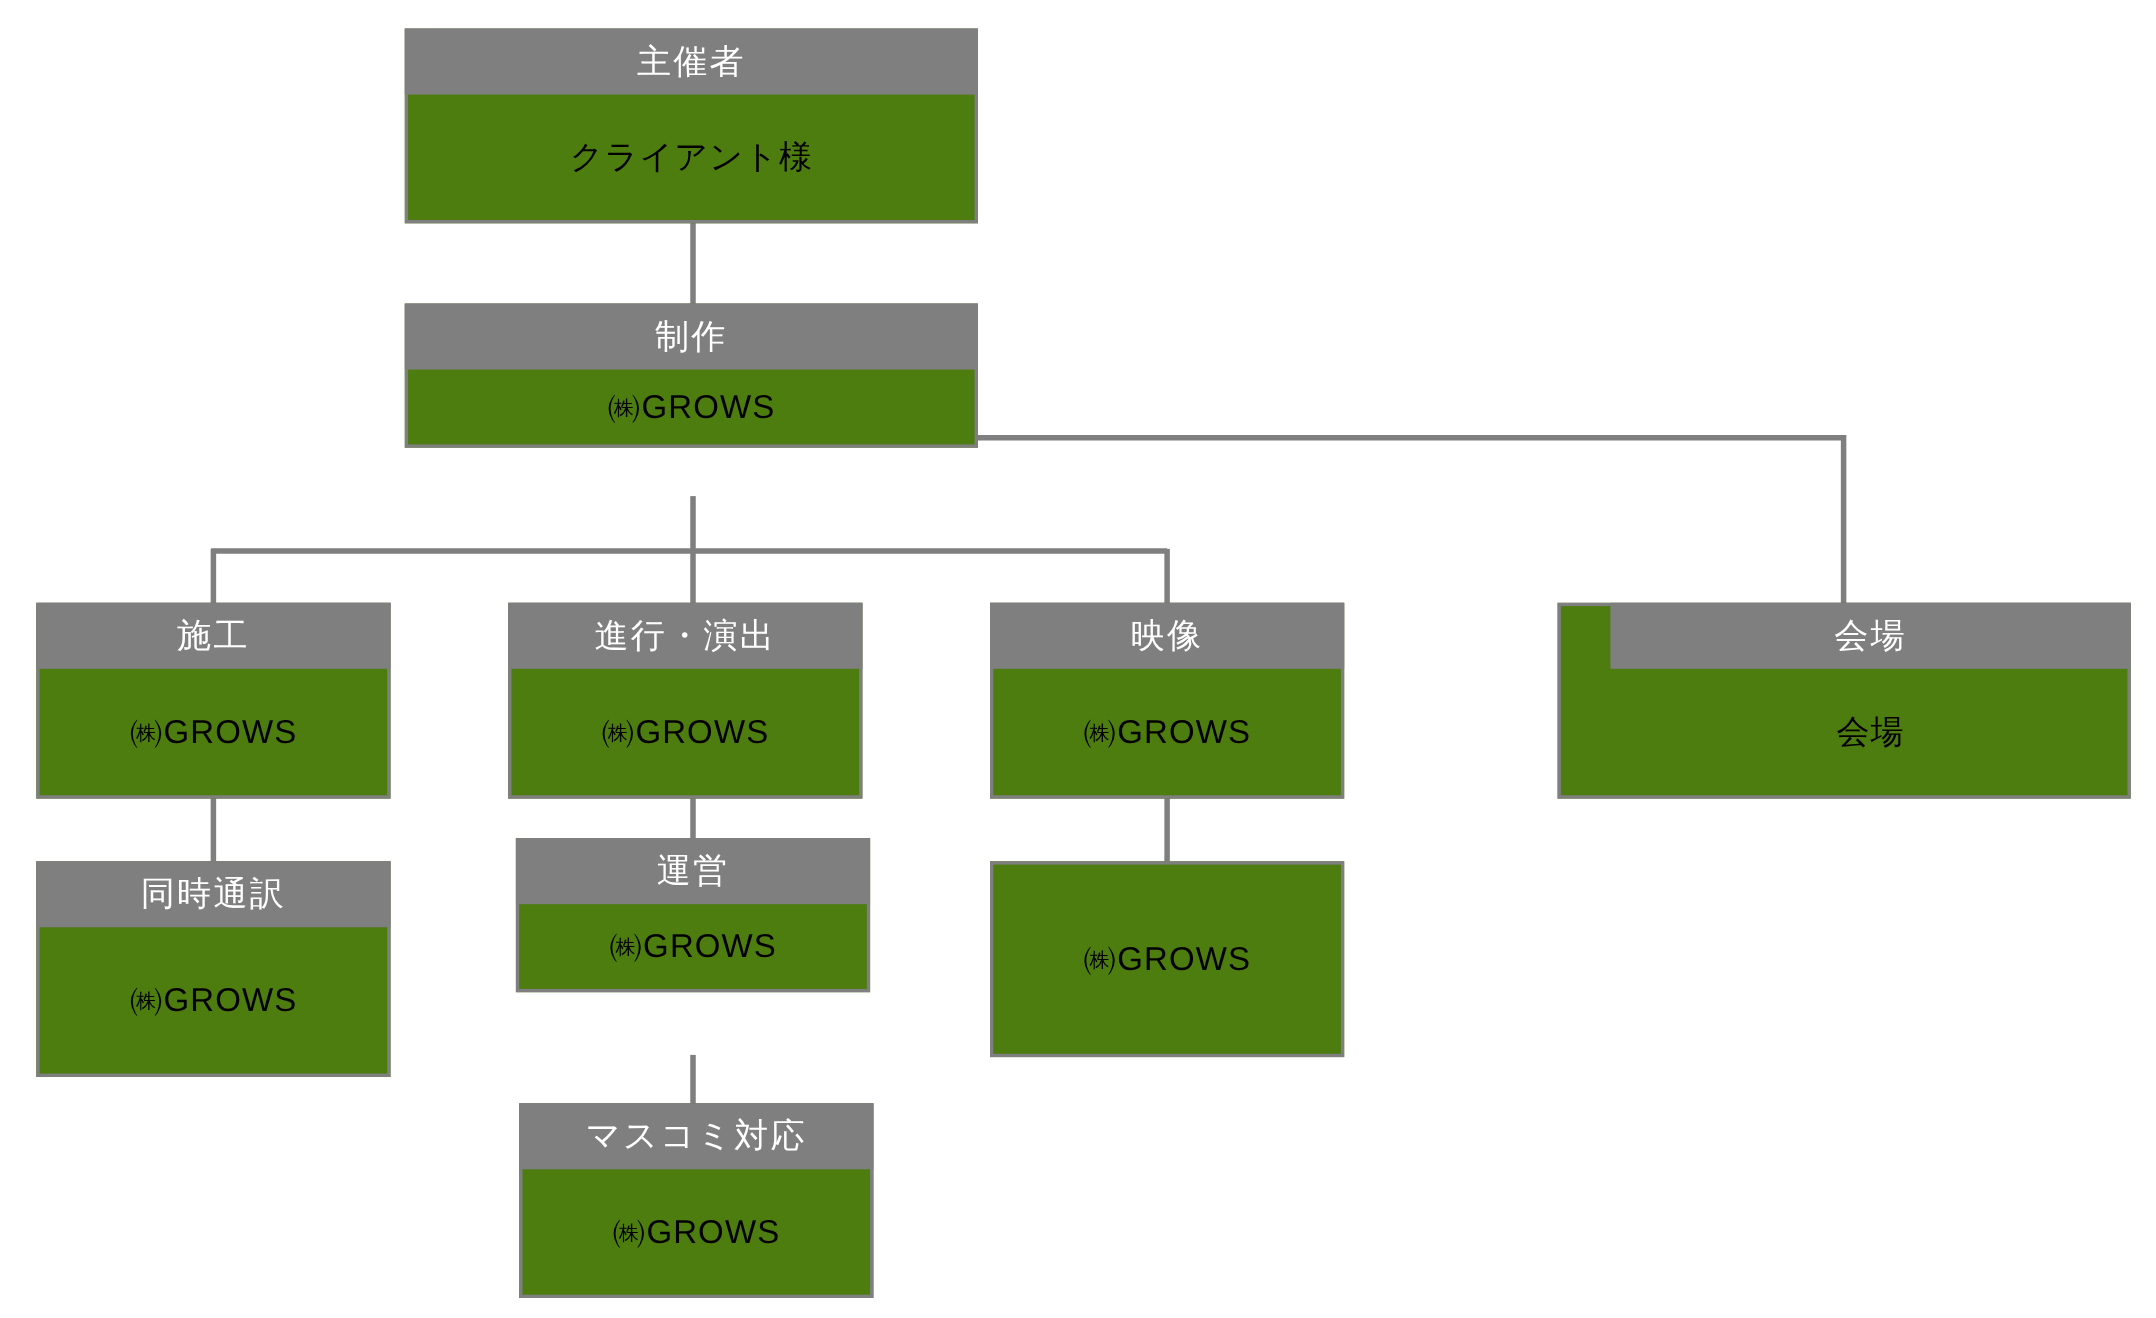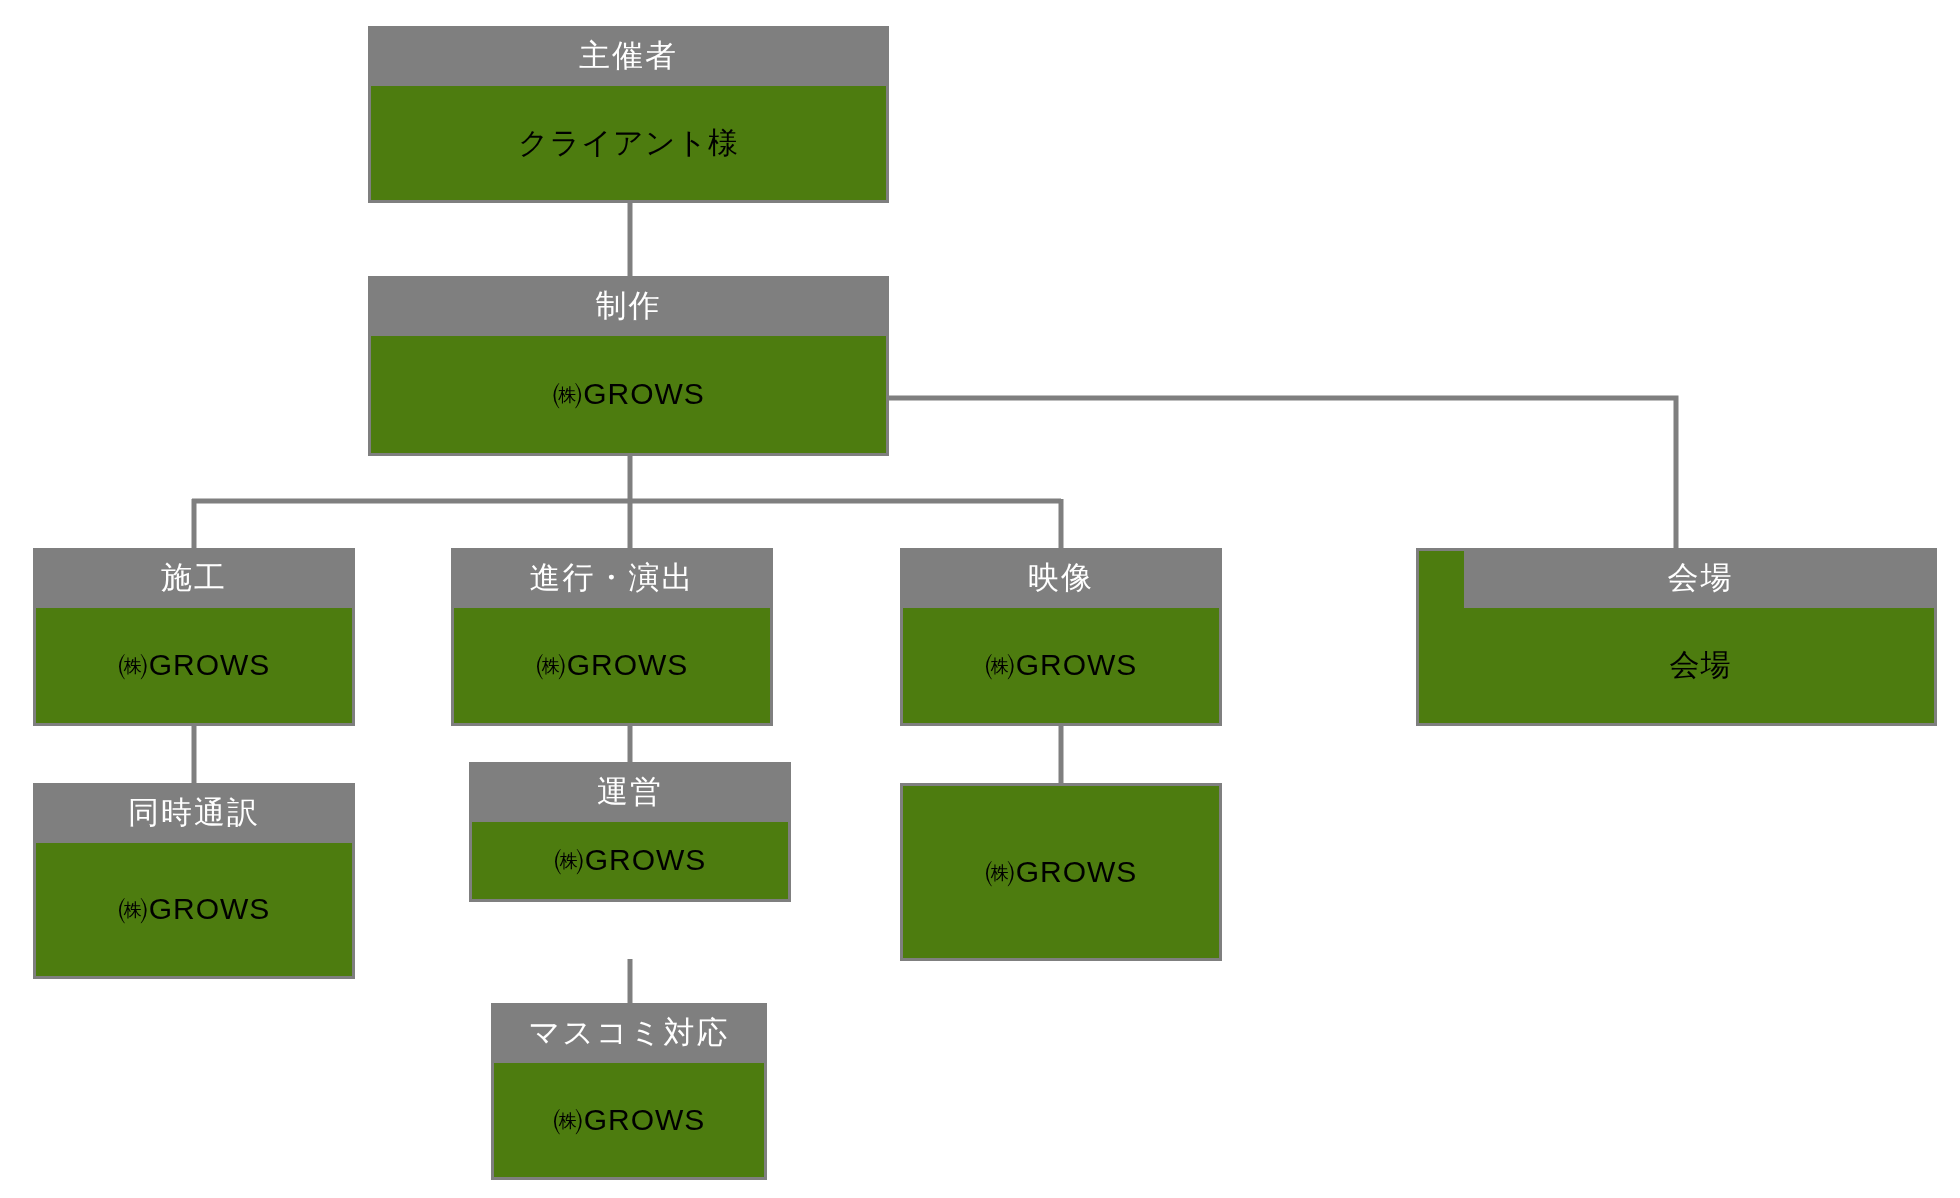--- a/index.html
+++ b/index.html
@@ -52,29 +52,29 @@
     display: flex;
     align-items: center;
     justify-content: center;
     font-size: 30px;
     color: #000000;
     letter-spacing: 1px;
     white-space: nowrap;
   }
   
   .n-organizer      { left: 368px;  top: 26px;   width: 521px; height: 177px; }
-  .n-production     { left: 368px;  top: 276px;  width: 521px; height: 180px; }
+  .n-production     { left: 368px;  top: 276px;  width: 521px; height: 131px; }
   .n-construction   { left: 33px;   top: 548px;  width: 322px; height: 178px; }
-  .n-direction      { left: 451px;  top: 548px;  width: 322px; height: 178px; }
+  .n-direction      { left: 462px;  top: 548px;  width: 322px; height: 178px; }
   .n-video          { left: 900px;  top: 548px;  width: 322px; height: 178px; }
   .n-venue          { left: 1416px; top: 548px;  width: 521px; height: 178px; padding-left: 48px; }
   .n-interpretation { left: 33px;   top: 783px;  width: 322px; height: 196px; }
   .n-operation      { left: 469px;  top: 762px;  width: 322px; height: 140px; }
   .n-novelty        { left: 900px;  top: 783px;  width: 322px; height: 178px; }
-  .n-media          { left: 491px;  top: 1003px; width: 276px; height: 177px; justify-content: space-between; }
+  .n-media          { left: 472px;  top: 1003px; width: 322px; height: 177px; justify-content: space-between; }
 </style>
 </head>
 <body>
 
 <div class="canvas">
 
   <svg class="connectors" viewBox="0 0 1960 1198" xmlns="http://www.w3.org/2000/svg">
     <line x1="630" y1="202" x2="630" y2="278"></line>
     <line x1="630" y1="451" x2="630" y2="550"></line>
     <line x1="192" y1="501" x2="1061" y2="501"></line>

